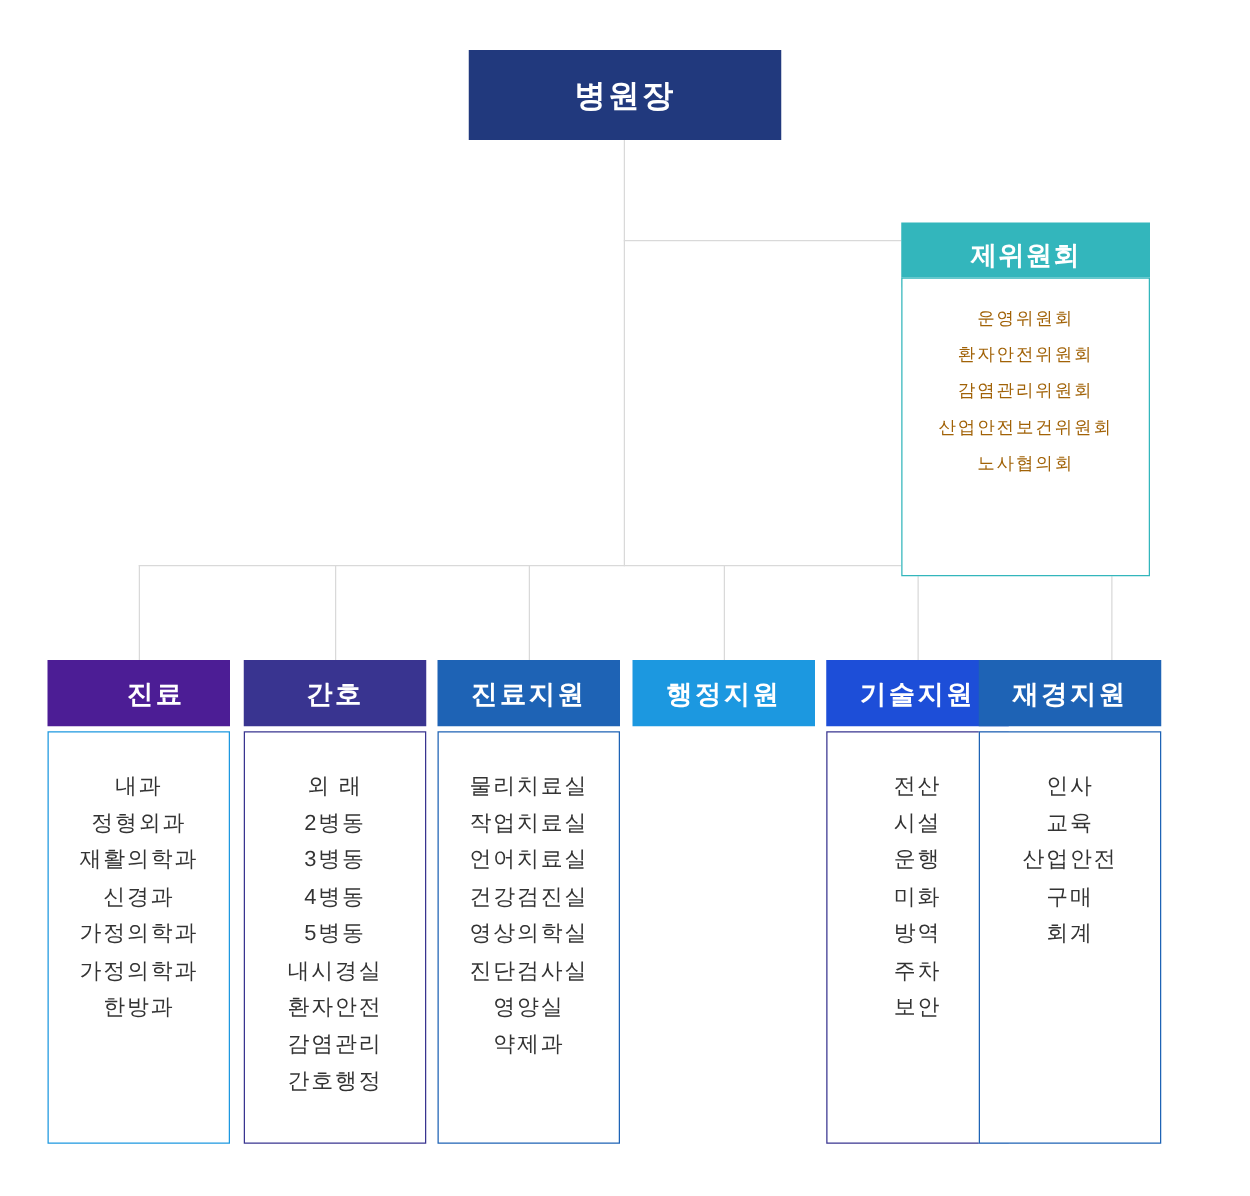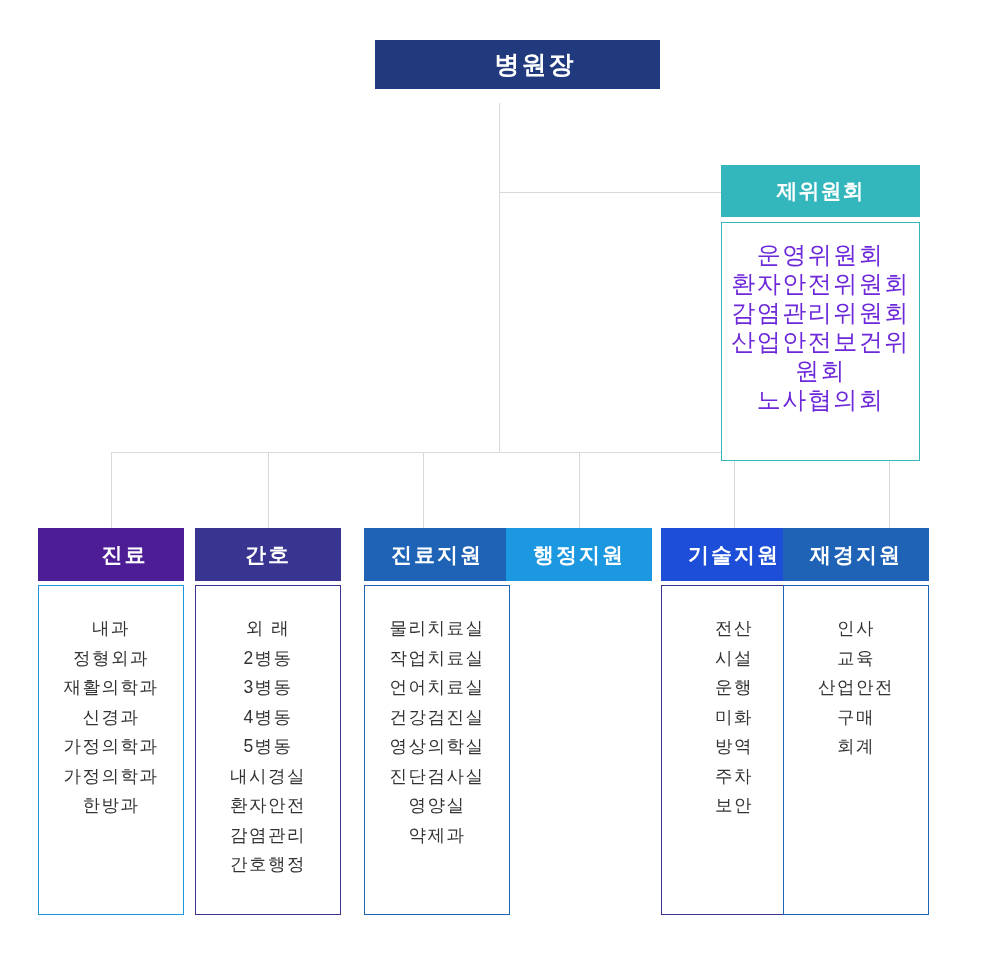--- a/index.html
+++ b/index.html
@@ -4,49 +4,49 @@
 <style>
   html,body { margin:0; padding:0; background:#ffffff; }
   .canvas {
     position:relative; width:1000px; height:957px;
     background:#ffffff; overflow:hidden;
     font-family:"Liberation Sans","DejaVu Sans",sans-serif;
   }
   .line { position:absolute; background:#d9d9d9; }
 
   .root-box {
-    position:absolute; left:375px; top:40px; width:250px; height:49px;
+    position:absolute; left:375px; top:40px; width:250px; height:72px;
     display:flex; align-items:center; justify-content:center;
-    color:#ffffff; font-size:25px; font-weight:bold; letter-spacing:2px;padding-left:35px;
+    color:#ffffff; font-size:25px; font-weight:bold; letter-spacing:2px;
   }
 
   .committee-header {
-    position:absolute; left:721px; top:165px; width:199px; height:52px;
+    position:absolute; left:721px; top:178px; width:199px; height:52px;
     display:flex; align-items:center; justify-content:center;
     color:#ffffff; font-size:21px; font-weight:bold; letter-spacing:1px;
   }
   .committee-list {
     position:absolute; left:721px; top:222px; width:199px; height:239px;
     box-sizing:border-box; border:1px solid; background:#ffffff;
     padding-top:17px; text-align:center;
-    font-size:24px; line-height:29px; color:#6d28d9; letter-spacing:1.5px;
+    font-size:14px; line-height:29px; color:#a16207; letter-spacing:1.5px;
   }
 
   .dept { position:absolute; top:528px; width:146px; }
   .dept-header {
     height:53px; display:flex; align-items:center; justify-content:center;
     color:#ffffff; font-size:21px; font-weight:bold; letter-spacing:2px;
   }
   .dept-list {
     margin-top:4px; height:330px; box-sizing:border-box;
     border:1px solid; background:#ffffff;
     padding-top:28px; text-align:center;
     font-size:17.5px; line-height:29.5px; color:#333333; letter-spacing:1.5px;
   }
-  .c0 { left:38px; }  .c1 { left:195px; } .c2 { left:364px; }
+  .c0 { left:38px; }  .c1 { left:195px; } .c2 { left:350px; }
   .c3 { left:506px; } .c4 { left:661px; } .c5 { left:783px; }
 </style>
 </head>
 <body>
 
 <div class="canvas">
 
   <div class="line" style="left: 499px; top: 103px; width: 1px; height: 350px; background: rgb(217, 217, 217);"></div>
   <div class="line" style="left: 499px; top: 192px; width: 222px; height: 1px; background: rgb(217, 217, 217);"></div>
   <div class="line" style="left: 111px; top: 452px; width: 779px; height: 1px; background: rgb(217, 217, 217);"></div>

